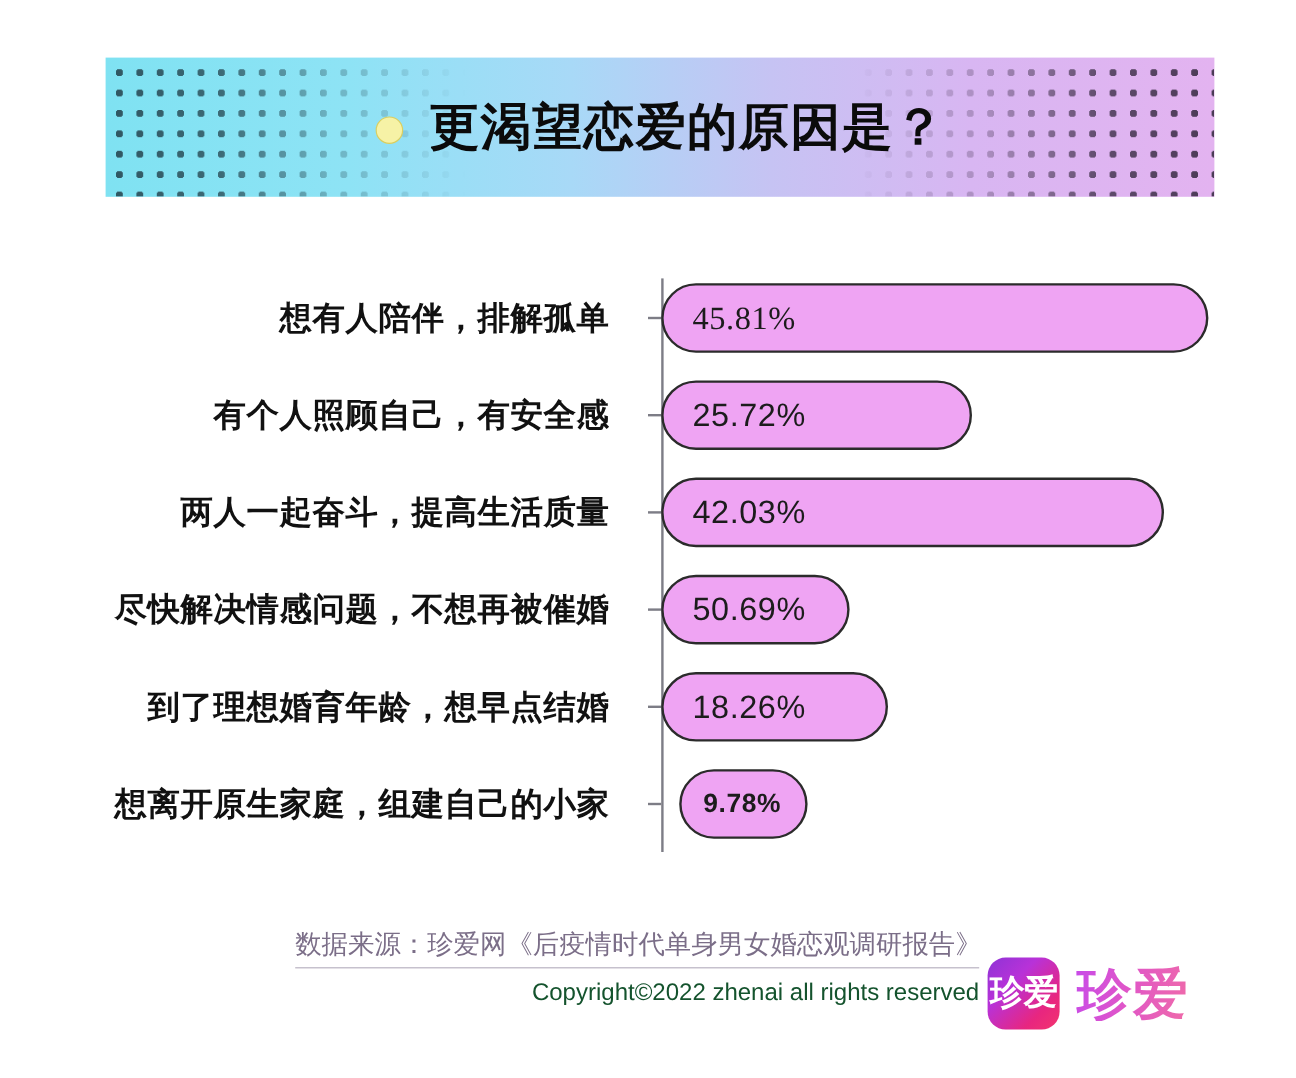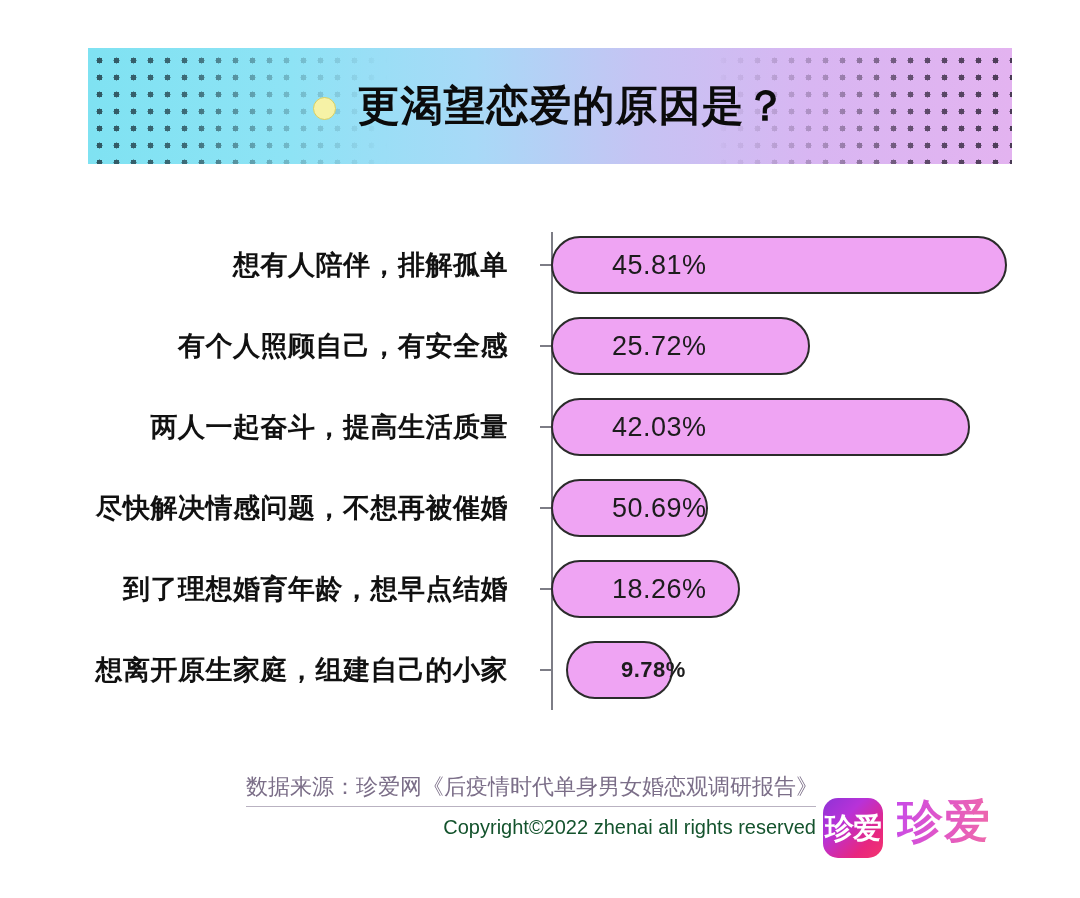--- a/index.html
+++ b/index.html
@@ -139,21 +139,20 @@
   .bar {
     position: absolute;
     left: 551px;
     top: 0;
     height: 58px;
     background: #EFA4F3;
     border: 2.4px solid #2b2b2b;
     border-radius: 29px;
     display: flex;
     align-items: center;
-    padding-left: 35px;
   }
 
   .bar-value {
     font-size: 27px;
     font-weight: 400;
     color: #1c1c1c;
     padding-left: 24px;
     letter-spacing: 0.5px;
     white-space: nowrap;
   }
@@ -199,20 +198,21 @@
     color: #14532d;
     line-height: 32px;
     white-space: nowrap;
   }
 
   .logo-wrap {
     position: absolute;
     left: 823px;
     top: 798px;
     display: flex;
+    align-items: center;
     gap: 14px;
   }
 
   .logo-mark {
     width: 60px;
     height: 60px;
     border-radius: 15px;
     background: linear-gradient(135deg, #8E33D6 0%, #B832D8 35%, #E8267F 75%, #F3356E 100%);
     display: flex;
     align-items: center;
@@ -246,21 +246,21 @@
     <div class="dots-right"></div>
     <div class="banner-inner">
       <div class="bullet-dot"></div>
       <div class="banner-title">更渴望恋爱的原因是？</div>
     </div>
   </div>
 
   <div class="chart">
     <div class="axis-line"></div>
 
-    <div class="row" style="top:8px;">
+    <div class="row" style="top:8px;font-family:Liberation Serif, serif;">
       <div class="row-label">想有人陪伴，排解孤单</div>
       <div class="tick"></div>
       <div class="bar" style="width:456px;">
         <span class="bar-value">45.81%</span>
       </div>
     </div>
 
     <div class="row" style="top:89px;">
       <div class="row-label">有个人照顾自己，有安全感</div>
       <div class="tick"></div>

